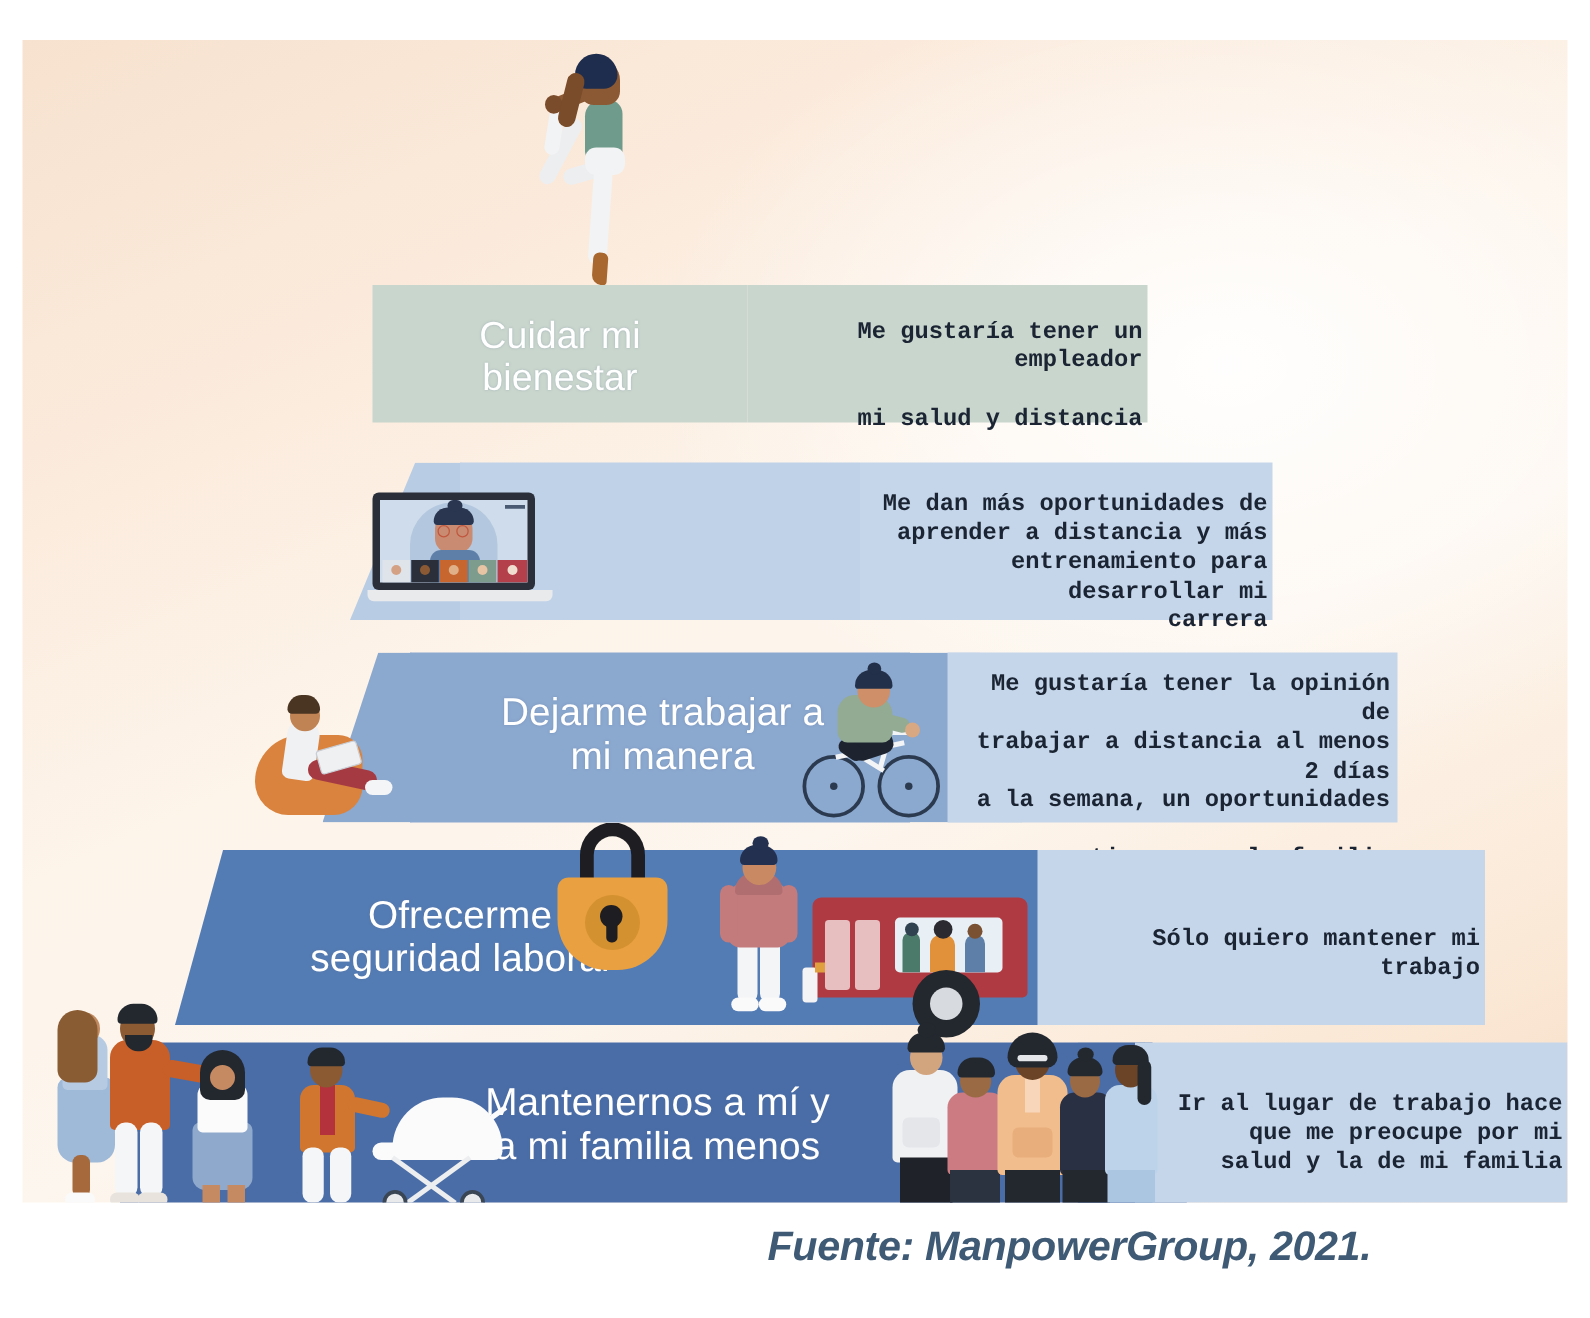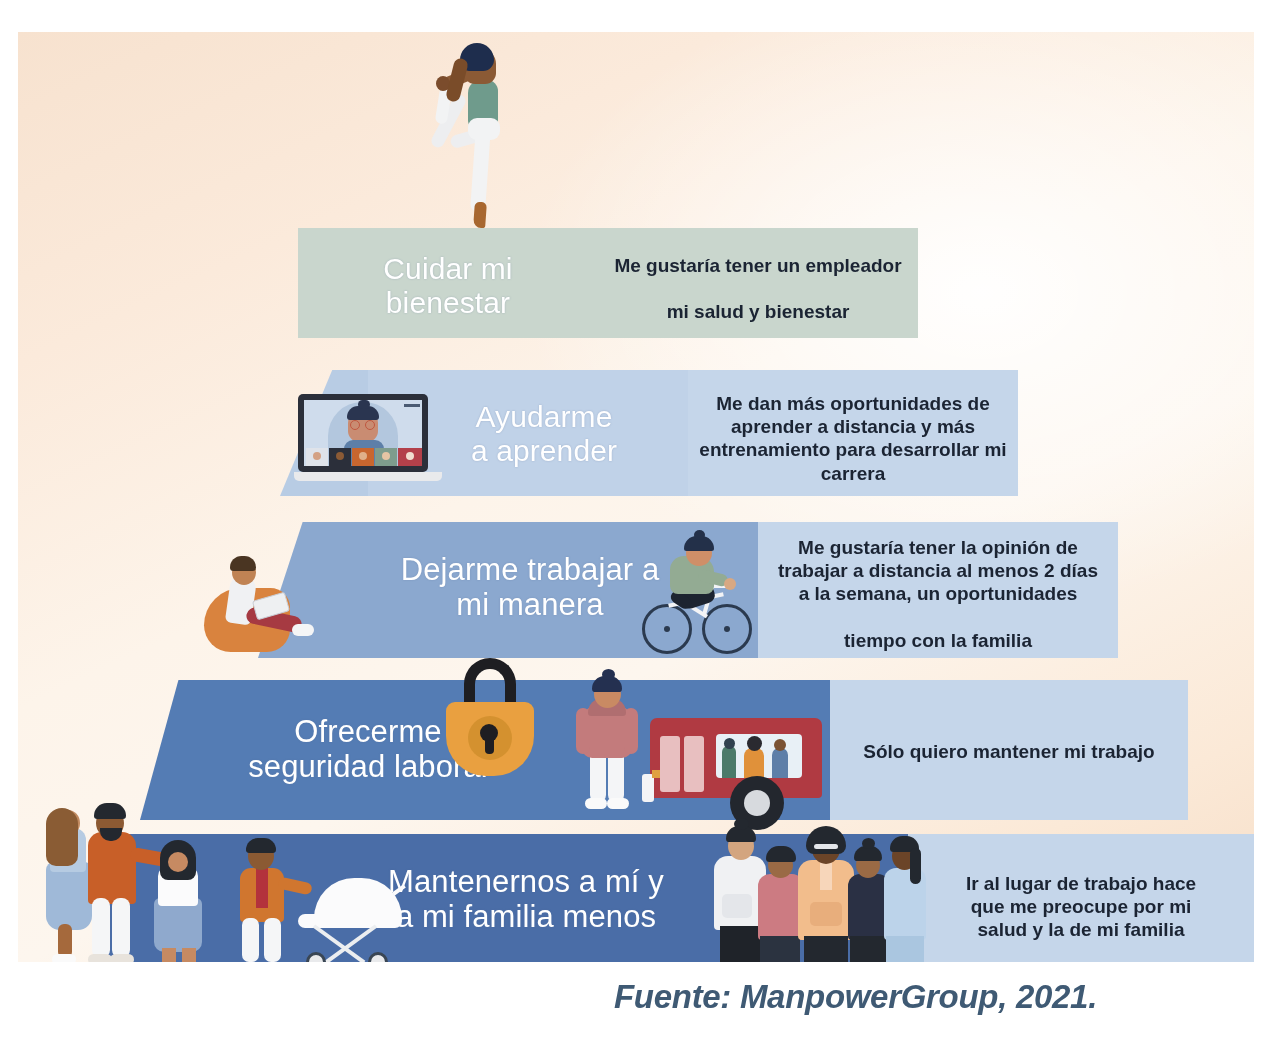--- a/index.html
+++ b/index.html
@@ -15,22 +15,22 @@
       linear-gradient(155deg,#f7e2cf 0%, #fbeadb 22%, #fdf4ea 45%, #fdf6ee 62%, #fbe9d7 85%, #f6ddc6 100%);
     overflow:hidden; }
 
   .tier { position:absolute; }
   .band { position:absolute; top:0; left:0; height:100%; }
   .trap { position:absolute; top:0; height:100%; }
 
   .title { position:absolute; color:#ffffff; font-weight:400;
     line-height:1.14; text-align:center; letter-spacing:.1px;
     text-shadow:0 0 2px rgba(90,110,150,.35); }
-  .desc { position:absolute; color:#1b2433; text-align:center;
-    line-height:1.22; font-weight:700; }
+  .desc { position:absolute; color:#1b2433; text-align:right;
+    line-height:1.22; font-weight:700;font-family:Liberation Mono, monospace; }
 
   .panel { position:absolute; top:0; height:100%; background:#c5d6ea; }
   .panel.sage { background:#c9d6cd; }
 
   
   .fig { position:absolute; }
   .rd { border-radius:50%; }
 
   #caption { position:absolute; left:614px; top:978px; width:620px;
     font-size:33px; font-style:italic; font-weight:700; color:#3f5a74;
@@ -76,33 +76,29 @@
     <div class="tier" style="left:280px;top:196px;width:728px;height:110px;">
       <div class="band" style="width:300px;background:#c9d6cd;"></div>
       <div class="panel sage" style="left:300px;width:320px;"></div>
       <div class="title" style="left:24px;top:24px;width:252px;font-size:30px;">
         <span>Cuidar mi</span><br>
         <span>bienestar</span>
       </div>
       <div class="desc" style="left:304px;top:26px;width:312px;font-size:19px;">
         <span>Me gustaría tener un empleador</span><br>
         <br>
-        <span>mi salud y bienestar</span>
+        <span>mi salud y distancia</span>
       </div>
     </div>
 
     <div class="tier" style="left:262px;top:338px;width:738px;height:126px;">
       <div class="trap" style="left:0;width:90px;background:#b8ccE4;
            clip-path:polygon(58% 0, 100% 0, 100% 100%, 0 100%);"></div>
       <div class="band" style="left:88px;width:320px;background:#c0d2e8;"></div>
       <div class="panel" style="left:408px;width:330px;"></div>
-      <div class="title" style="left:128px;top:30px;width:272px;font-size:30px;">
-        <span>Ayudarme</span><br>
-        <span>a aprender</span>
-      </div>
       <div class="desc" style="left:412px;top:22px;width:322px;font-size:19px;">
         <span>Me dan más oportunidades de</span><br>
         <span>aprender a distancia y más</span><br>
         <span>entrenamiento para desarrollar mi</span><br>
         <span>carrera</span>
       </div>
 
       <div class="fig" style="left:14px;top:24px;width:148px;height:106px;">
         <div class="fig" style="left:4px;top:0;width:130px;height:78px;background:#2b2f3a;
           border-radius:5px;"></div>

